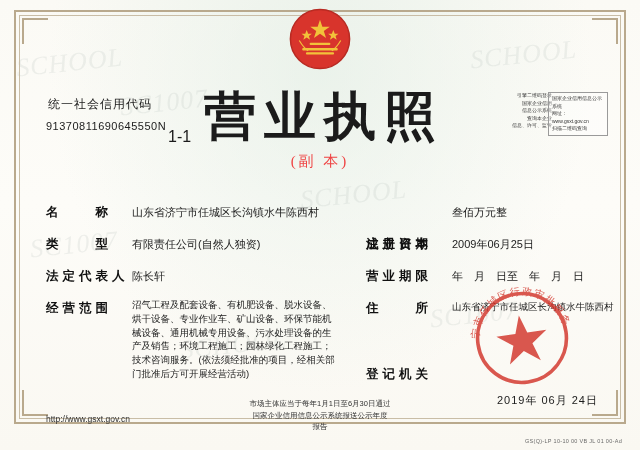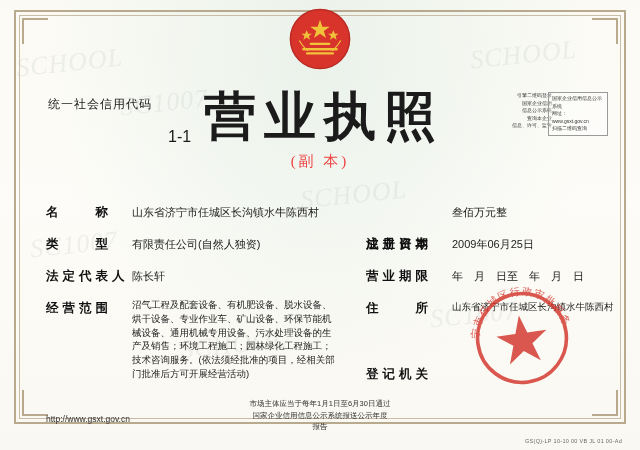--- a/index.html
+++ b/index.html
@@ -261,20 +261,21 @@
     <g stroke="#f2c23a" stroke-width="1.6" fill="none">
       <path d="M22 52 q6 10 12 14"></path>
       <path d="M78 52 q-6 10 -12 14"></path>
     </g>
   </svg>
 
   <div class="title">营业执照</div>
   <div class="subtitle">(副 本)</div>
 
   <div class="credit-label">统一社会信用代码</div>
+  <div class="credit-value">91370811690645550N</div>
   <div class="credit-dash">1-1</div>
 
   <div class="note-line-out" style="white-space: pre-line;">引擎二维码登录
 国家企业信用
 信息公示系统
 查询本企业
 信息、许可、监管</div>
   <div class="note-box" style="white-space: pre-line;">国家企业信用信息公示系统
 网址：
 www.gsxt.gov.cn
@@ -314,19 +315,24 @@
     <defs>
       <path id="sealArcTop" d="M 28 100 A 72 72 0 0 1 172 100"></path>
     </defs>
     <circle cx="100" cy="100" r="74" fill="none" stroke="#d2342a" stroke-width="6"></circle>
     <polygon fill="#d2342a" points="100,62 110,92 142,92 116,111 126,141 100,122 74,141 84,111 58,92 90,92"></polygon>
     <text font-family="'Liberation Serif', serif" font-size="17" fill="#d2342a" letter-spacing="2">
       <textPath href="#sealArcTop" startOffset="50%" text-anchor="middle">济宁市任城区行政审批服务局</textPath>
     </text>
   </svg>
 
+  <div class="date-line">
+    <span>2019</span><span>年</span>
+    <span>06</span><span>月</span>
+    <span>24</span><span>日</span>
+  </div>
 
   <div class="footer-url">http://www.gsxt.gov.cn</div>
   <div class="footer-note" style="white-space: pre-line;">市场主体应当于每年1月1日至6月30日通过
 国家企业信用信息公示系统报送公示年度
 报告</div>
   <div class="footer-code">GS(Q)-LP 10-10 00 VB JL 01 00-Ad</div>
 </div>
 
 </body></html>

